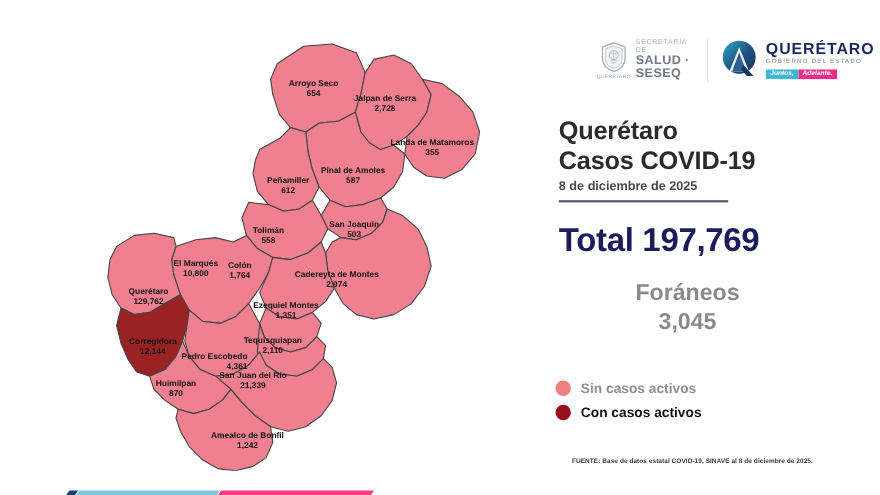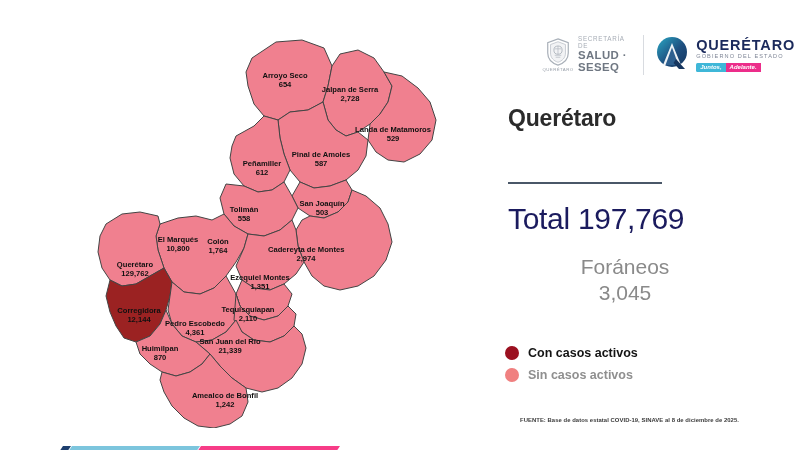--- a/index.html
+++ b/index.html
@@ -28,23 +28,23 @@
   .qro-tag{margin-top:3px;display:flex;height:9px;border-radius:1.5px;overflow:hidden;
     font-size:6px;font-weight:bold;color:#fff;font-style:italic;}
   .tag-a{background:#3fb7d8;padding:0 4px;display:flex;align-items:center;}
   .tag-b{background:#ec2d8a;padding:0 4px;display:flex;align-items:center;}
 
   
   .title{position:absolute;left:508px;top:88px;font-size:23px;font-weight:bold;color:#2b2b2b;
     line-height:1.22;letter-spacing:-.2px;}
   .date{position:absolute;left:508px;top:148px;font-size:11.5px;font-weight:bold;color:#4a4a4a;}
   .rule{position:absolute;left:508px;top:166px;width:154px;height:1.5px;background:#4a5768;}
-  .total{position:absolute;left:508px;top:186px;font-size:30px;font-weight:normal;color:#1b1b5e;letter-spacing:-.3px;}
+  .total{position:absolute;left:508px;top:186px;font-size:30px;font-weight:bold;color:#1b1b5e;letter-spacing:-.3px;}
   .foraneos{position:absolute;left:530px;top:238px;width:190px;text-align:center;
-    font-size:21px;font-weight:normal;color:#8a8a8a;line-height:1.22;}
+    font-size:21px;font-weight:bold;color:#8a8a8a;line-height:1.22;}
 
   .legend{position:absolute;left:505px;top:326px;}
   .lg-row{display:flex;align-items:center;gap:9px;height:22px;}
   .dot{width:14px;height:14px;border-radius:50%;flex:0 0 auto;}
   .lg-a{font-size:12.5px;color:#8f8f8f;font-weight:bold;}
   .lg-b{font-size:12.5px;color:#141414;font-weight:bold;}
 
   .fuente{position:absolute;left:520px;top:401px;font-size:5.9px;color:#3a3a3a;font-weight:bold;letter-spacing:.05px;}
 
   
@@ -103,38 +103,40 @@
         <div class="qro-tag">
           <span class="tag-a">Juntos,</span>
           <span class="tag-b">Adelante.</span>
         </div>
       </div>
     </div>
   </div>
 
   <div class="title">
     <div>Querétaro</div>
-  </div>
+    <div>Casos COVID-19</div>
+  </div>
+  <div class="date">8 de diciembre de 2025</div>
   <div class="rule"></div>
 
   <div class="total">Total 197,769</div>
 
   <div class="foraneos">
     <div>Foráneos</div>
     <div>3,045</div>
   </div>
 
   <div class="legend">
     <div class="lg-row">
+      <span class="dot" style="background:#F08080"></span>
+      <span class="lg-a">Sin casos activos</span>
+    </div>
+    <div class="lg-row">
       <span class="dot" style="background:#9B1020"></span>
       <span class="lg-b">Con casos activos</span>
-    </div>
-    <div class="lg-row">
-      <span class="dot" style="background:#F08080"></span>
-      <span class="lg-a">Sin casos activos</span>
     </div>
   </div>
 
   <div class="fuente">FUENTE: Base de datos estatal  COVID-19, SINAVE  al 8 de diciembre de 2025.</div>
 
   <div class="ribbon">
     <svg width="285" height="16" viewBox="0 0 285 16">
       <polygon points="8,2 16,2 8,14 0,14" fill="#1d3f6e"></polygon>
       <polygon points="17,2 145,2 137,14 9,14" fill="#7cc5dd"></polygon>
       <polygon points="146,2 285,2 277,14 138,14" fill="#f73c87"></polygon>
@@ -207,21 +209,21 @@
     </svg>
 
     
     <div class="mlab" style="left:205px;top:44px;width:80px;">
       <span>Arroyo Seco</span><br><span>654</span>
     </div>
     <div class="mlab" style="left:272px;top:58px;width:76px;">
       <span>Jalpan de Serra</span><br><span>2,728</span>
     </div>
     <div class="mlab" style="left:312px;top:98px;width:82px;">
-      <span>Landa de Matamoros</span><br><span>529</span>
+      <span>Landa de Matamoros</span><br><span>355</span>
     </div>
     <div class="mlab" style="left:182px;top:132px;width:80px;">
       <span>Peñamiller</span><br><span>612</span>
     </div>
     <div class="mlab" style="left:243px;top:123px;width:76px;">
       <span>Pinal de Amoles</span><br><span>587</span>
     </div>
     <div class="mlab" style="left:244px;top:172px;width:76px;">
       <span>San Joaquín</span><br><span>503</span>
     </div>
@@ -242,21 +244,21 @@
     </div>
     <div class="mlab" style="left:190px;top:246px;width:60px;">
       <span>Ezequiel Montes</span><br><span>1,351</span>
     </div>
     <div class="mlab" style="left:59px;top:279px;width:80px;">
       <span>Corregidora</span><br><span>12,144</span>
     </div>
     <div class="mlab" style="left:170px;top:278px;width:76px;">
       <span>Tequisquiapan</span><br><span>2,110</span>
     </div>
-    <div class="mlab" style="left:125px;top:292px;width:60px;">
+    <div class="mlab" style="left:125px;top:292px;width:60px;text-align:right;">
       <span>Pedro Escobedo</span><br><span>4,361</span>
     </div>
     <div class="mlab" style="left:82px;top:317px;width:76px;">
       <span>Huimilpan</span><br><span>870</span>
     </div>
     <div class="mlab" style="left:155px;top:310px;width:70px;">
       <span>San Juan del Río</span><br><span>21,339</span>
     </div>
     <div class="mlab" style="left:136px;top:364px;width:76px;margin-left:11px;">
       <span>Amealco de Bonfil</span><br><span>1,242</span>

